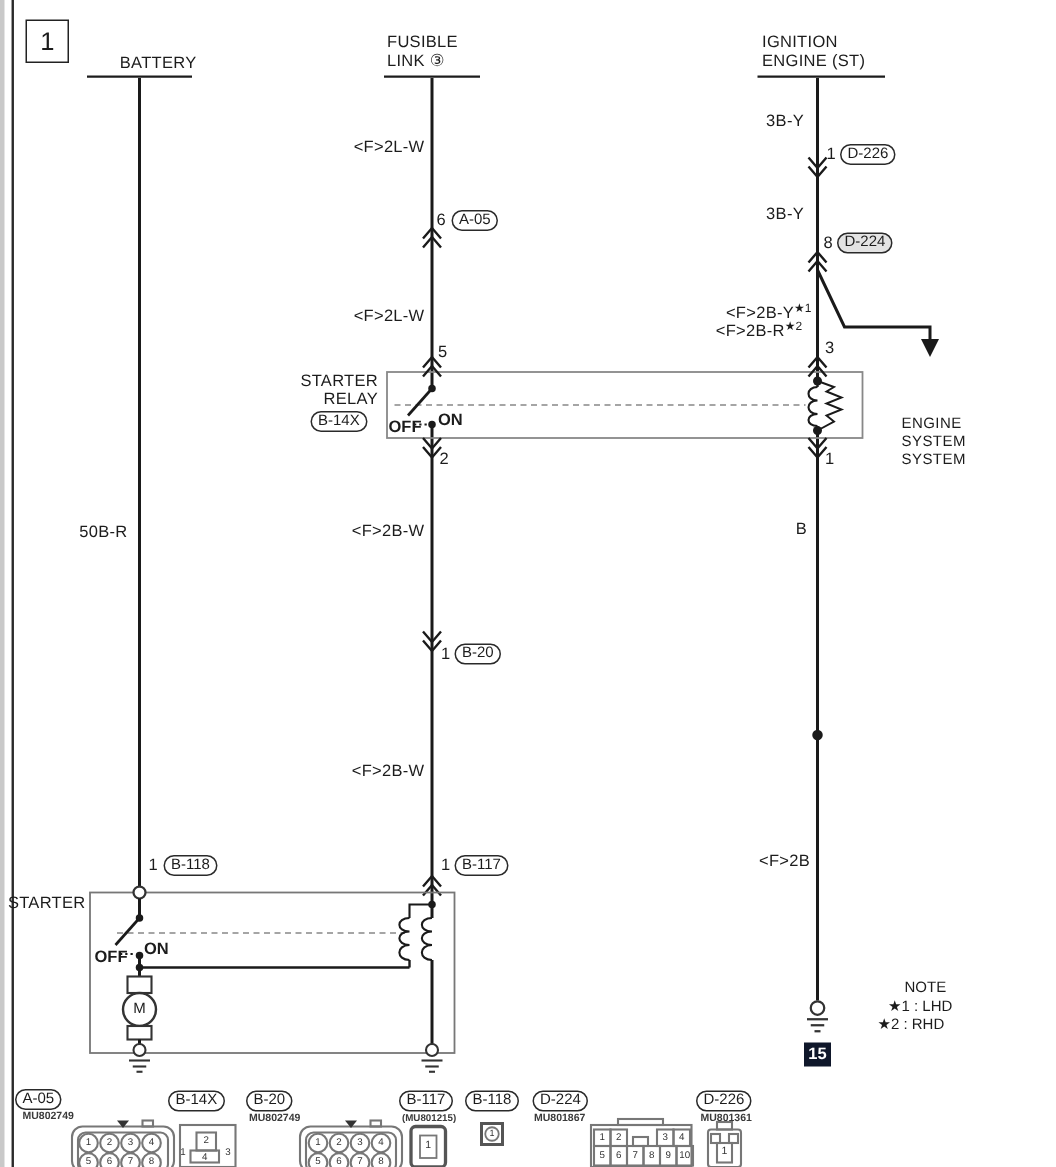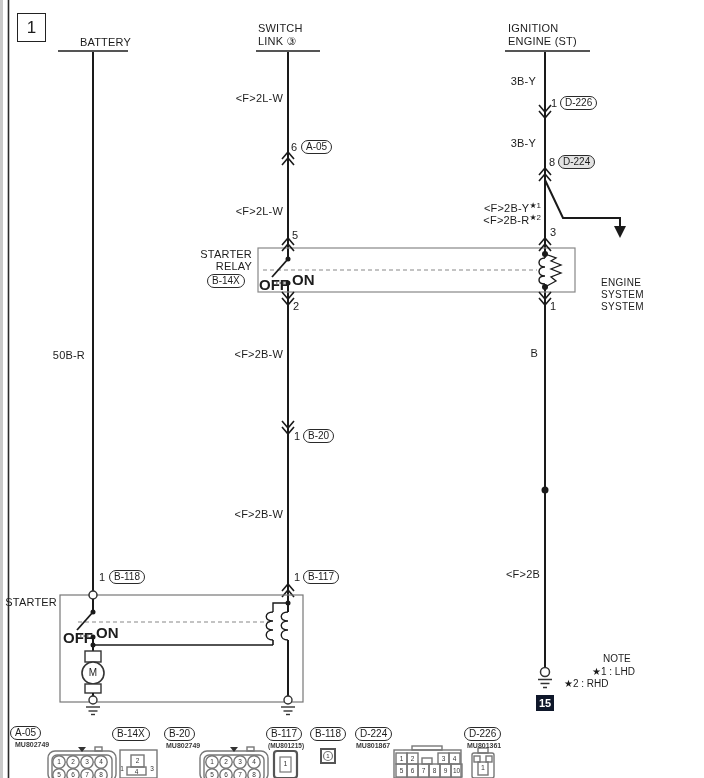--- a/index.html
+++ b/index.html
@@ -2,21 +2,21 @@
 <html><head>
 <meta charset="utf-8">
 <style>
   html,body { margin:0; padding:0; background:#fff; }
   .canvas { position:relative; width:704px; height:778px; background:#ffffff; overflow:hidden;
             font-family:"Liberation Sans", sans-serif; color:#1c1c1c; }
   .art { position:absolute; left:0; top:0; }
   .t  { position:absolute; font-size:11px; line-height:12px; white-space:nowrap; color:#1c1c1c; letter-spacing:0.2px; }
   .tr { text-align:right; }
   .tc { text-align:right; }
-  .onoff { font-size:15px; line-height:10px; font-weight:bold; letter-spacing:0; }
+  .onoff { font-size:11px; line-height:10px; font-weight:bold; letter-spacing:0; }
   .ref { position:absolute; border:1.3px solid #2a2a2a; border-radius:8px; padding:0 4px;
          font-size:10px; line-height:12px; background:#fff; white-space:nowrap; }
   .ref.shaded { background:#e3e3e3; }
   .badge { position:absolute; left:17px; top:13px; width:27px; height:27px; border:1.6px solid #222;
            font-size:17px; line-height:27px; text-align:center; }
   .gbox { position:absolute; left:536px; top:695px; width:18px; height:16px; background:#0f172a;
           color:#fff; font-size:11px; line-height:16px; text-align:center; font-weight:bold; }
   .sup { font-size:8px; vertical-align:4px; letter-spacing:0; }
   .code { position:absolute; font-size:7px; line-height:8px; font-weight:bold; color:#3a3a3a; white-space:nowrap; }
   .pn { position:absolute; font-size:6.5px; line-height:8px; text-align:center; color:#333; }
@@ -216,34 +216,34 @@
         <rect x="474" y="756" width="6" height="6"></rect>
           <rect x="486" y="756" width="6" height="6"></rect>
         <rect x="478" y="762" width="10" height="13"></rect>
       </g>
     </g>
   </svg>
 
   <div class="badge">1</div>
 
   <div class="t tc" style="left:55px; top:36px; width:76px;">BATTERY</div>
-  <div class="t" style="left:258px; top:22px;">SWITCH</div>
+  <div class="t" style="left:258px; top:22px;">FUSIBLE</div>
   <div class="t" style="left:258px; top:35px;">LINK ③</div>
   <div class="t" style="left:508px; top:22px;">IGNITION</div>
   <div class="t" style="left:508px; top:35px;">ENGINE (ST)</div>
 
   <div class="t tr" style="left:40px; top:349px; width:45px;">50B-R</div>
   <div class="t tr" style="left:233px; top:92px;  width:50px;">&lt;F&gt;2L-W</div>
   <div class="t tr" style="left:233px; top:205px; width:50px;">&lt;F&gt;2L-W</div>
   <div class="t tr" style="left:233px; top:348px; width:50px;">&lt;F&gt;2B-W</div>
   <div class="t tr" style="left:233px; top:508px; width:50px;">&lt;F&gt;2B-W</div>
   <div class="t tr" style="left:496px; top:75px;  width:40px;">3B-Y</div>
   <div class="t tr" style="left:496px; top:137px; width:40px;">3B-Y</div>
   <div class="t tr" style="left:471px; top:200px; width:70px;"><span>&lt;F&gt;2B-Y</span><span class="sup">★1</span></div>
-  <div class="t tr" style="left:471px; top:212px; width:70px;"><span>&lt;F&gt;2B-R</span><span class="sup">★2</span></div>
+  <div class="t tr" style="left:471px; top:212px; width:70px;text-align:center;"><span>&lt;F&gt;2B-R</span><span class="sup">★2</span></div>
   <div class="t tr" style="left:522px; top:347px; width:16px;">B</div>
   <div class="t tr" style="left:490px; top:568px; width:50px;">&lt;F&gt;2B</div>
 
   <div class="t" style="left:291px; top:141px;">6</div>
   <div class="ref" style="left:301px; top:140px;">A-05</div>
   <div class="t" style="left:551px; top:97px;">1</div>
   <div class="ref" style="left:560px; top:96px;">D-226</div>
   <div class="t" style="left:549px; top:156px;">8</div>
   <div class="ref shaded" style="left:558px; top:155px;">D-224</div>
   <div class="t" style="left:292px; top:229px;">5</div>
@@ -270,21 +270,21 @@
 
   <div class="ecs">
     <div>ENGINE</div>
       <div>SYSTEM</div>
       <div>SYSTEM</div>
   </div>
 
   <div class="gbox">15</div>
   <div class="note" style="left:603px; top:653px;">NOTE</div>
   <div class="note" style="left:592px; top:666px;">★1 : LHD</div>
-  <div class="note" style="left:564px; top:678px;">★2 : RHD</div>
+  <div class="note" style="left:585px; top:678px;">★2 : RHD</div>
 
   <div class="ref" style="left:10px;  top:726px;">A-05</div>
   <div class="code" style="left:15px; top:741px;">MU802749</div>
   <div class="ref" style="left:112px; top:727px;">B-14X</div>
   <div class="ref" style="left:164px; top:727px;">B-20</div>
   <div class="code" style="left:166px; top:742px;">MU802749</div>
   <div class="ref" style="left:266px; top:727px;">B-117</div>
   <div class="code" style="left:268px; top:742px; font-size:6.5px;">(MU801215)</div>
   <div class="ref" style="left:310px; top:727px;">B-118</div>
   <div class="ref" style="left:355px; top:727px;">D-224</div>

